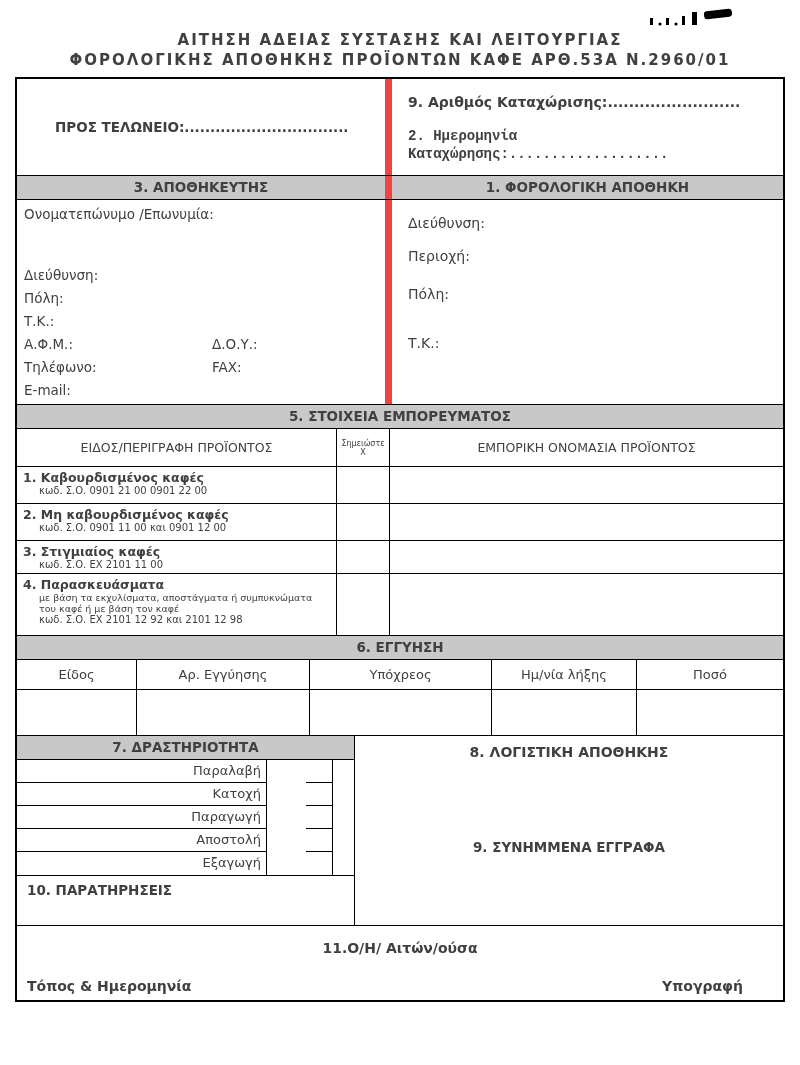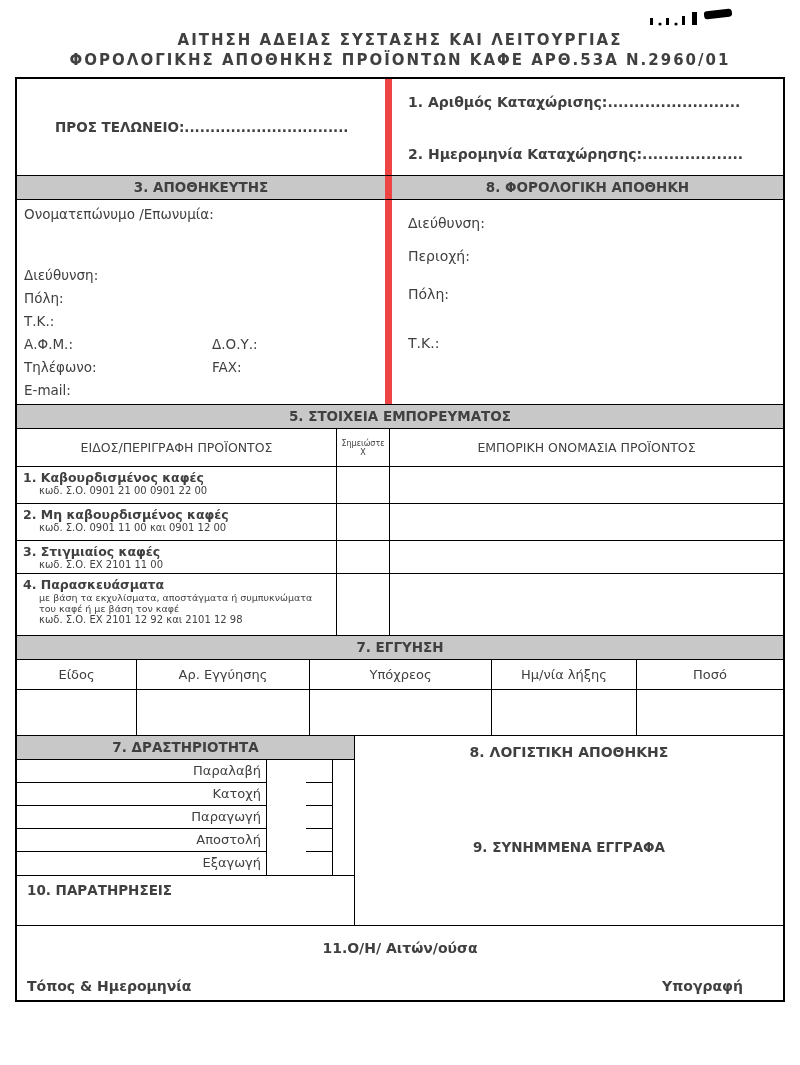--- a/index.html
+++ b/index.html
@@ -38,21 +38,21 @@
     border: 2px solid #000;
     background: #fff;
   }
   .row { display: flex; border-bottom: 1px solid #000; position: relative; }
   .c-left { width: 375px; border-right: 7px solid #ef4444; }
 
   
   .r1 { height: 97px; }
   .r1-left { display: flex; align-items: center; padding-left: 38px; font-weight: bold; font-size: 13.5px; }
   .r1-right { flex: 1; padding: 14px 0 0 16px; font-weight: bold; font-size: 14px; line-height: 18px; }
-  .r1-right .line2 { margin-top: 34px; }
+  .r1-right .line2 { margin-top: 16px; font-family: Liberation Mono, monospace; }
 
   
   .gray-row { height: 24px; background: #c8c8c8; }
   .hdr { font-weight: bold; font-size: 13.5px; text-align: center; line-height: 23px; }
   .full { display: block; }
   .flex1 { flex: 1; }
 
   
   .r3 { height: 205px; font-size: 13.5px; }
   .wk { padding: 4px 8px 0 7px; }
@@ -127,28 +127,28 @@
     <div>ΦΟΡΟΛΟΓΙΚΗΣ ΑΠΟΘΗΚΗΣ ΠΡΟΪΟΝΤΩΝ ΚΑΦΕ ΑΡΘ.53Α Ν.2960/01</div>
   </div>
 
   <div class="form">
 
     <div class="row r1">
       <div class="c-left r1-left">
         <span>ΠΡΟΣ ΤΕΛΩΝΕΙΟ:................................</span>
       </div>
       <div class="r1-right">
-        <div>1. Αριθμός Καταχώρισης:.........................</div>
+        <div>9. Αριθμός Καταχώρισης:.........................</div>
         <div class="line2">2. Ημερομηνία Καταχώρησης:...................</div>
       </div>
     </div>
 
     <div class="row gray-row">
       <div class="c-left hdr">3. ΑΠΟΘΗΚΕΥΤΗΣ</div>
-      <div class="flex1 hdr">8. ΦΟΡΟΛΟΓΙΚΗ ΑΠΟΘΗΚΗ</div>
+      <div class="flex1 hdr">1. ΦΟΡΟΛΟΓΙΚΗ ΑΠΟΘΗΚΗ</div>
     </div>
 
     <div class="row r3">
       <div class="c-left wk">
         <div class="wk-name">Ονοματεπώνυμο /Επωνυμία:</div>
         <div class="wk-line">Διεύθυνση:</div>
         <div class="wk-line">Πόλη:</div>
         <div class="wk-line">Τ.Κ.:</div>
         <div class="wk-line">
           <span class="pair-first">Α.Φ.Μ.:</span><span>Δ.Ο.Υ.:</span>
@@ -207,21 +207,21 @@
     <div class="row prow p4">
       <div class="pa">
         <div class="pname">4. Παρασκευάσματα</div>
         <div class="pdesc">με βάση τα εκχυλίσματα, αποστάγματα ή συμπυκνώματα του καφέ ή με βάση τον καφέ</div>
         <div class="pcode">κωδ. Σ.Ο. ΕΧ 2101 12 92 και 2101 12 98</div>
       </div>
       <div class="pb"></div>
       <div class="pc"></div>
     </div>
 
-    <div class="row gray-row hdr full">7. ΕΓΓΥΗΣΗ</div>
+    <div class="row gray-row hdr full">6. ΕΓΓΥΗΣΗ</div>
 
     <div class="row gh">
       <div class="gc gc1">Είδος</div>
       <div class="gc gc2">Αρ. Εγγύησης</div>
       <div class="gc gc3">Υπόχρεος</div>
       <div class="gc gc4">Ημ/νία λήξης</div>
       <div class="gc gc5">Ποσό</div>
     </div>
     <div class="row ge">
       <div class="gc gc1"></div>

